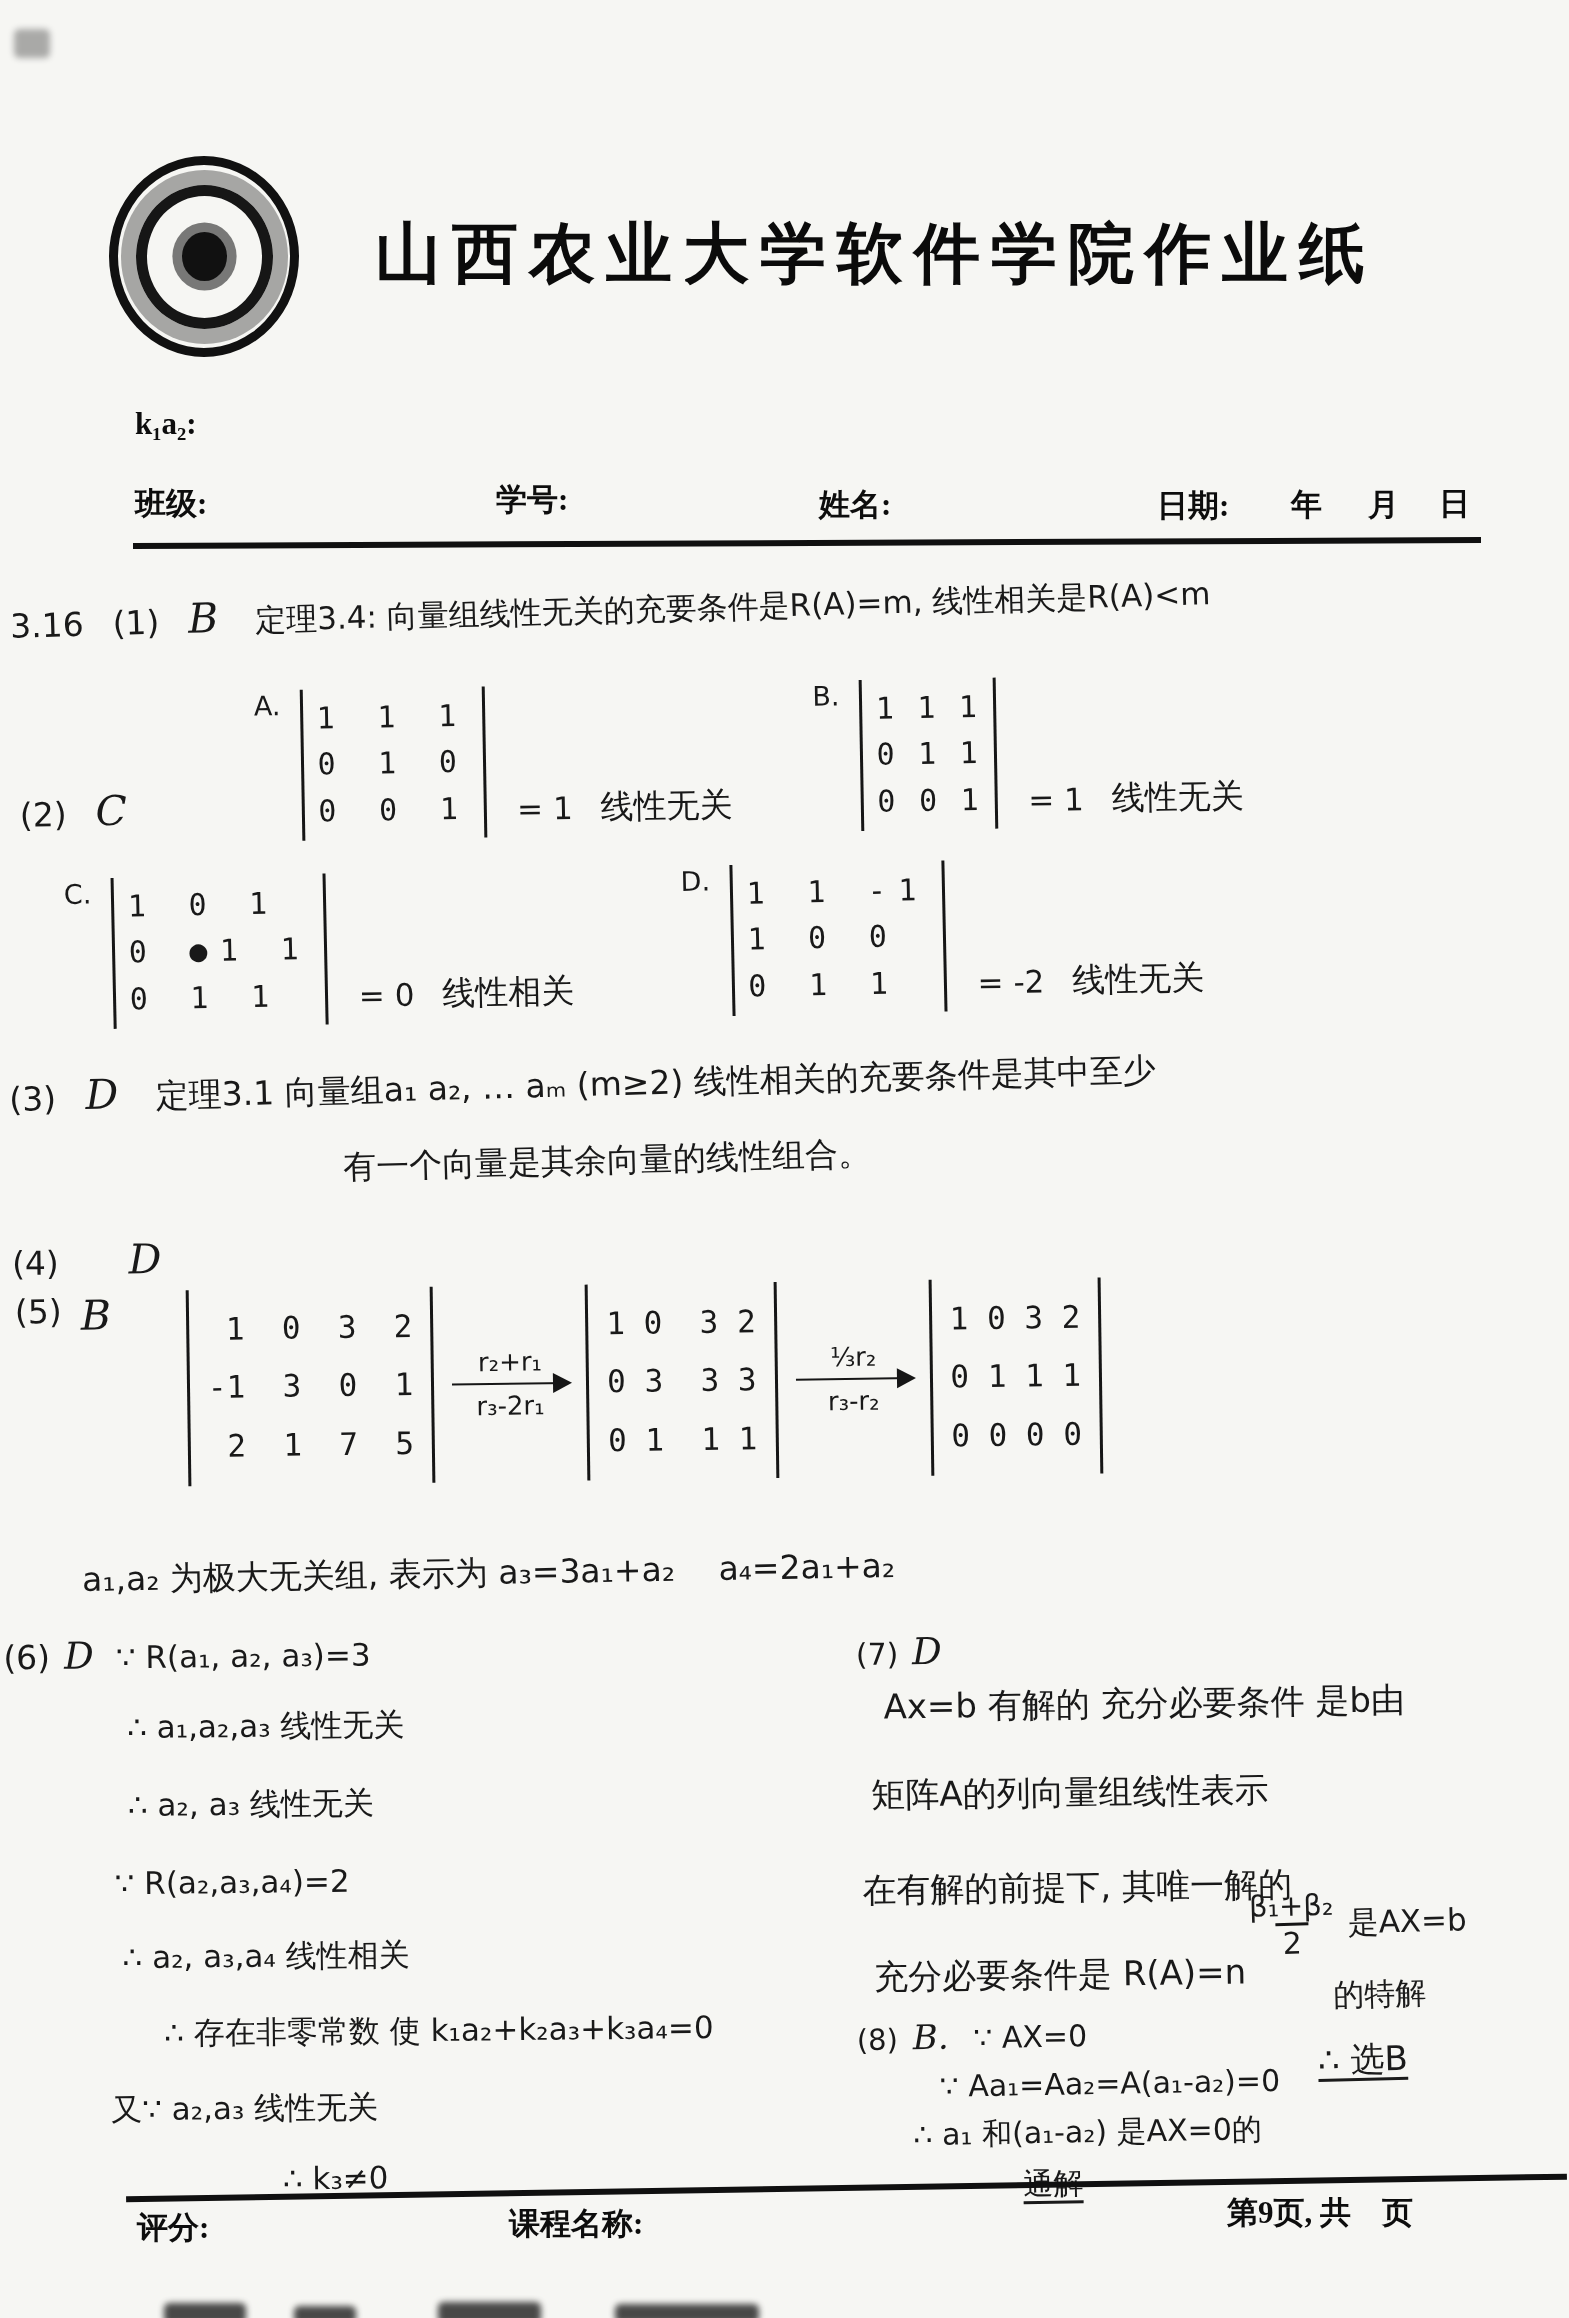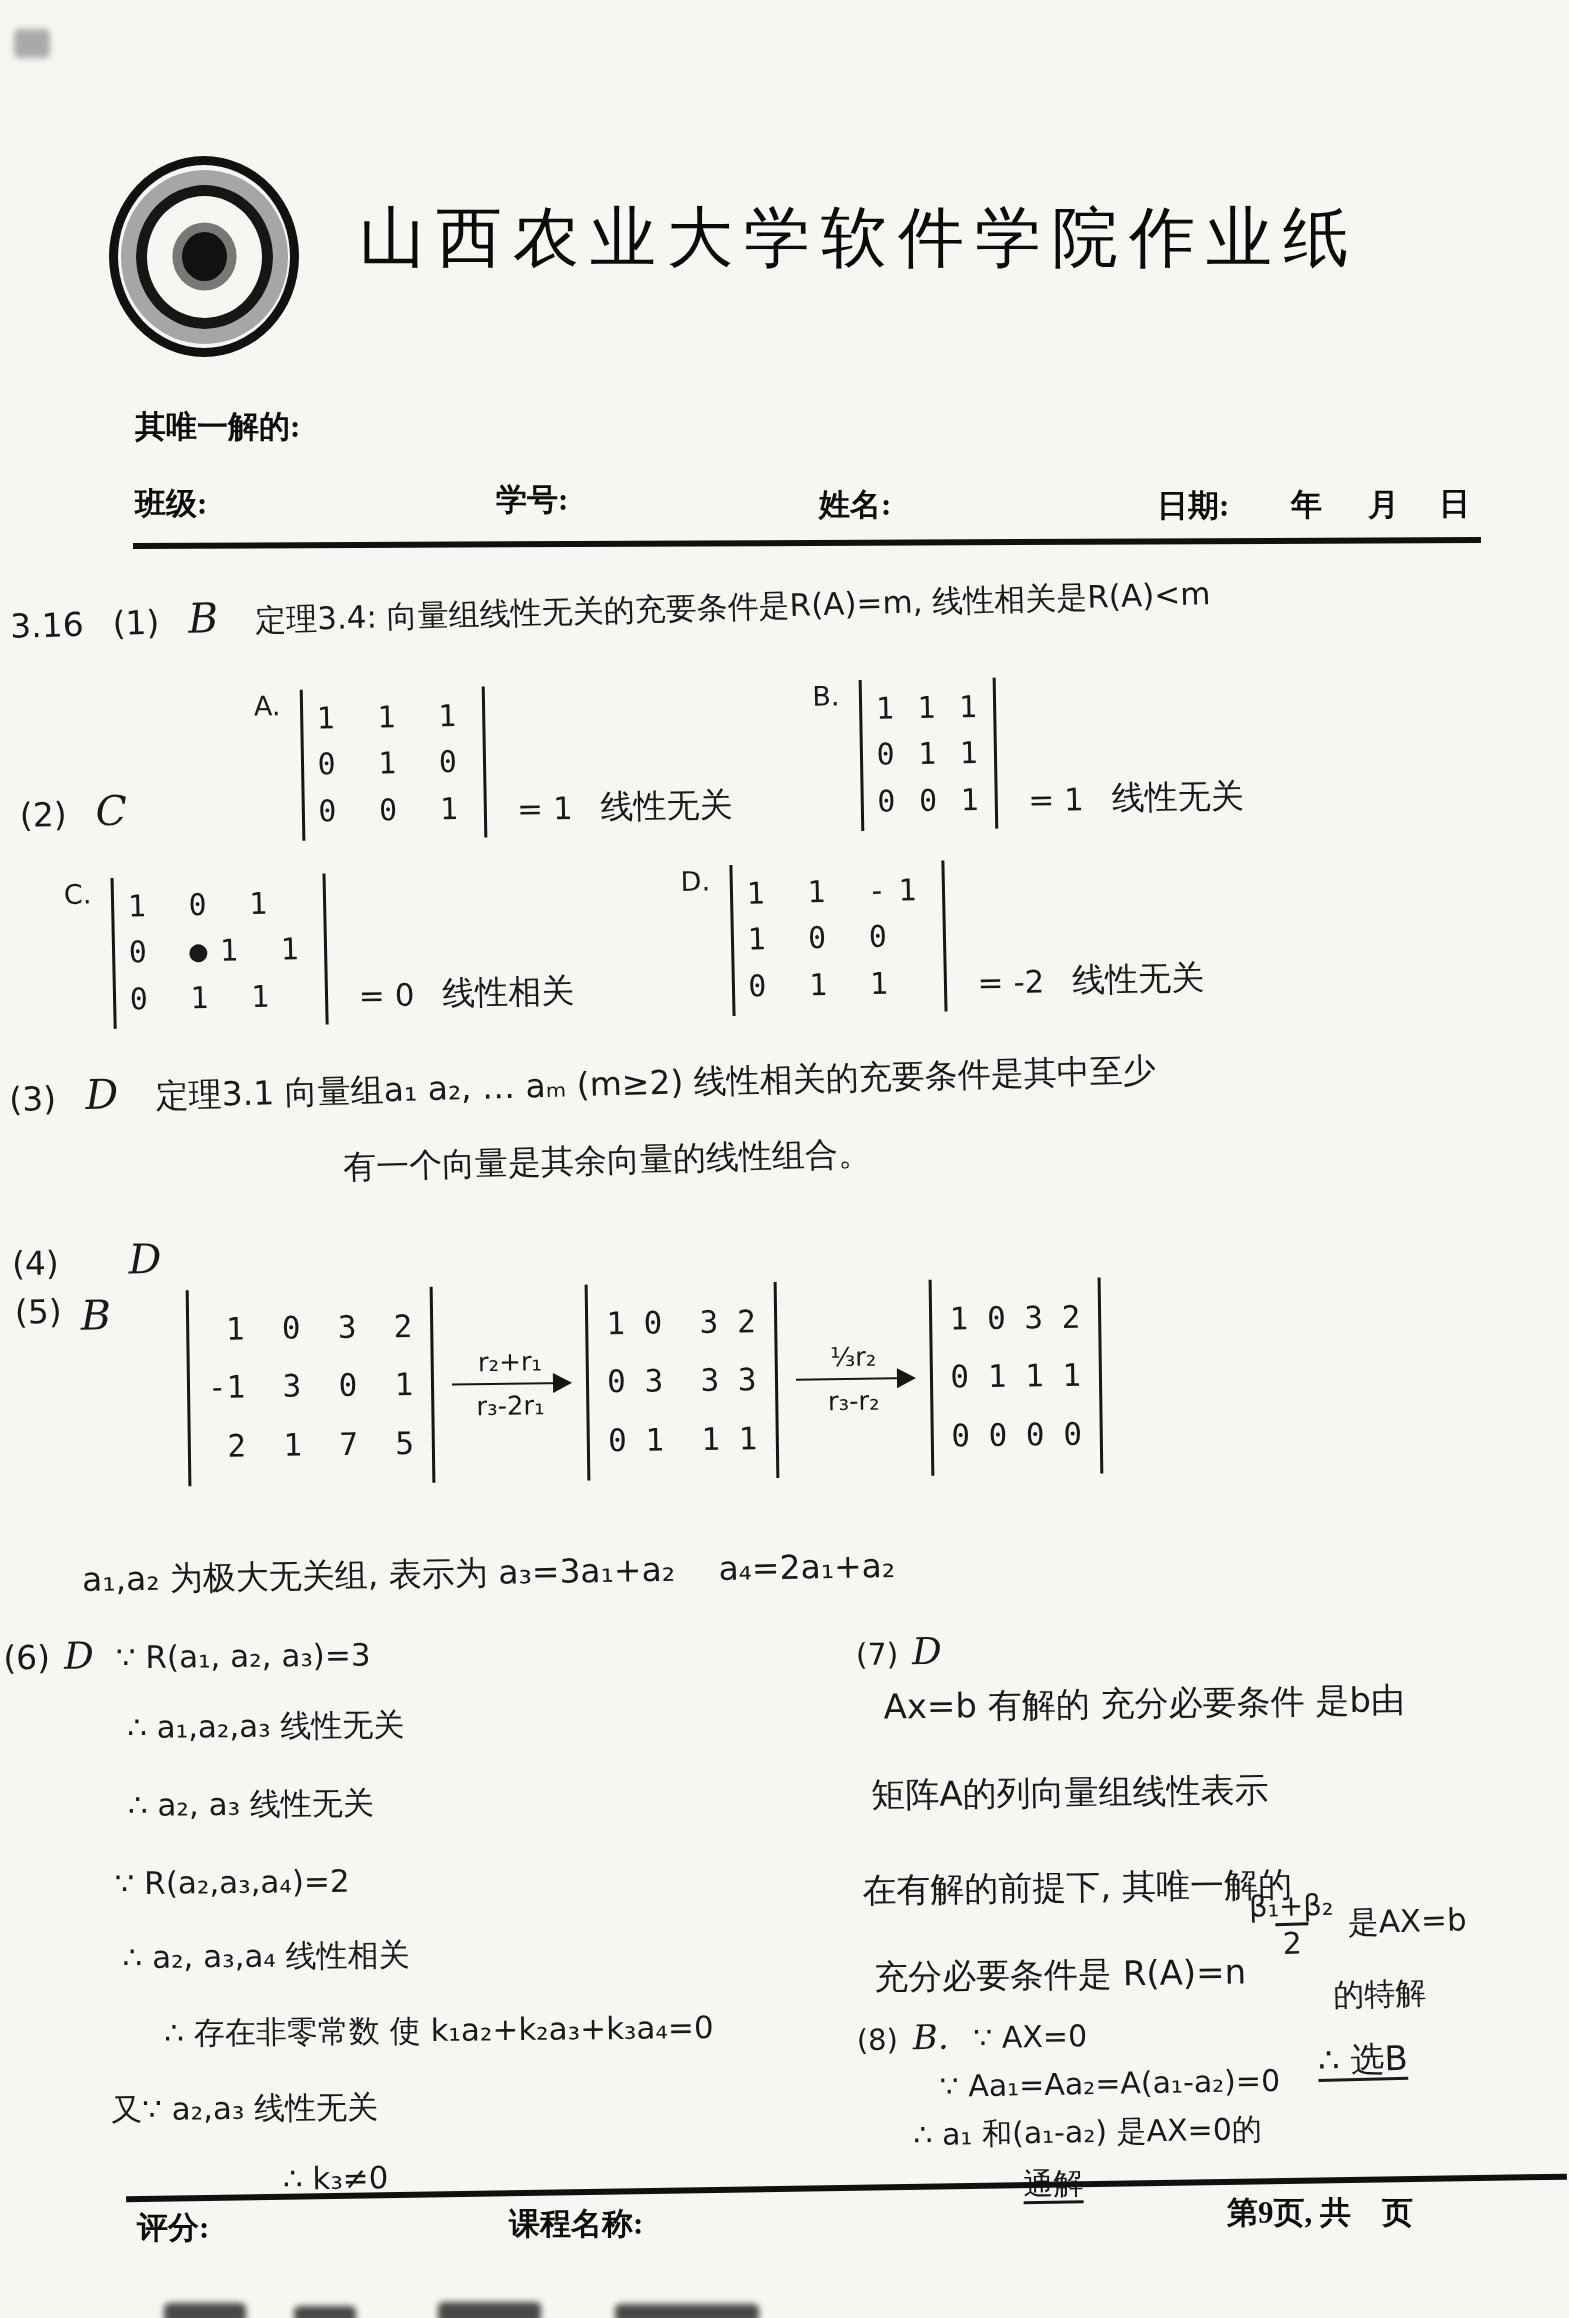--- a/index.html
+++ b/index.html
@@ -4,22 +4,22 @@
 <style>
   html,body{margin:0;padding:0;background:#d8d8d6;}
   .page{position:relative;width:1570px;height:2319px;background:#f6f6f3;overflow:hidden;
         font-family:"DejaVu Sans",sans-serif;color:#1b1b1b;}
   
   .seal{position:absolute;left:109px;top:156px;width:172px;height:183px;border-radius:50%;
         border:9px solid #111;display:flex;align-items:center;justify-content:center;background:#f6f6f3;}
   .seal-mid{width:115px;height:122px;border-radius:50%;border:11px solid #161616;
         display:flex;align-items:center;justify-content:center;box-shadow:0 0 0 15px rgba(17,17,17,.35);}
   .seal-core{width:45px;height:49px;border-radius:50%;background:#111;box-shadow:0 0 0 9.6px rgba(17,17,17,.55);}
-  .title{position:absolute;left:359px;top:193px;margin:0;font-family:"Liberation Serif",serif;
-        font-weight:400;font-size:66px;letter-spacing:11px;color:#0b0b0b;white-space:nowrap;}
+  .title{position:absolute;left:359px;top:193px;margin:16px;font-family:"Liberation Serif",serif;
+        font-weight:700;font-size:66px;letter-spacing:11px;color:#0b0b0b;white-space:nowrap;}
   .plabel{position:absolute;font-family:"Liberation Serif",serif;font-weight:700;font-size:31px;color:#0d0d0d;white-space:nowrap;}
   .rule{position:absolute;background:#101010;}
   
   .hw{position:absolute;font-size:31px;color:#191919;white-space:nowrap;}
   .pnum{font-size:33px;margin-right:19px;}
   .ans{font-family:"DejaVu Serif",serif;font-style:italic;font-size:41px;margin-right:27px;}
   .opt-label{font-size:27px;vertical-align:top;margin-right:9.6px;}
   .det{display:inline-block;border-left:3.4px solid #161616;border-right:3.4px solid #161616;
        padding:5.5px 13.7px;font-family:"DejaVu Sans Mono",monospace;white-space:pre;text-align:left;font-size:30px;}
   .det div{line-height:1.55;}
@@ -45,21 +45,21 @@
 
 <div class="page">
 
   <div class="seal">
     <div class="seal-mid">
       <div class="seal-core"></div>
     </div>
   </div>
   <h1 class="title">山西农业大学软件学院作业纸</h1>
 
-  <span class="plabel" style="left:135px;top:406px">其唯一解的:</span>
+  <span class="plabel" style="left:135px;top:406px">k₁a₂:</span>
   <span class="plabel" style="left:135px;top:483px">班级:</span>
   <span class="plabel" style="left:496px;top:479px">学号:</span>
   <span class="plabel" style="left:819px;top:484px">姓名:</span>
   <span class="plabel" style="left:1157px;top:485px">日期:</span>
   <span class="plabel" style="left:1291px;top:484px">年</span>
   <span class="plabel" style="left:1368px;top:484px">月</span>
   <span class="plabel" style="left:1439px;top:483px">日</span>
   <div class="rule" style="left:133px;top:540px;width:1348px;height:5.5px;transform:rotate(-0.25deg)"></div>
 
   <div class="hw" style="left:9.6px;top:583px;transform:rotate(-1.6deg)">

